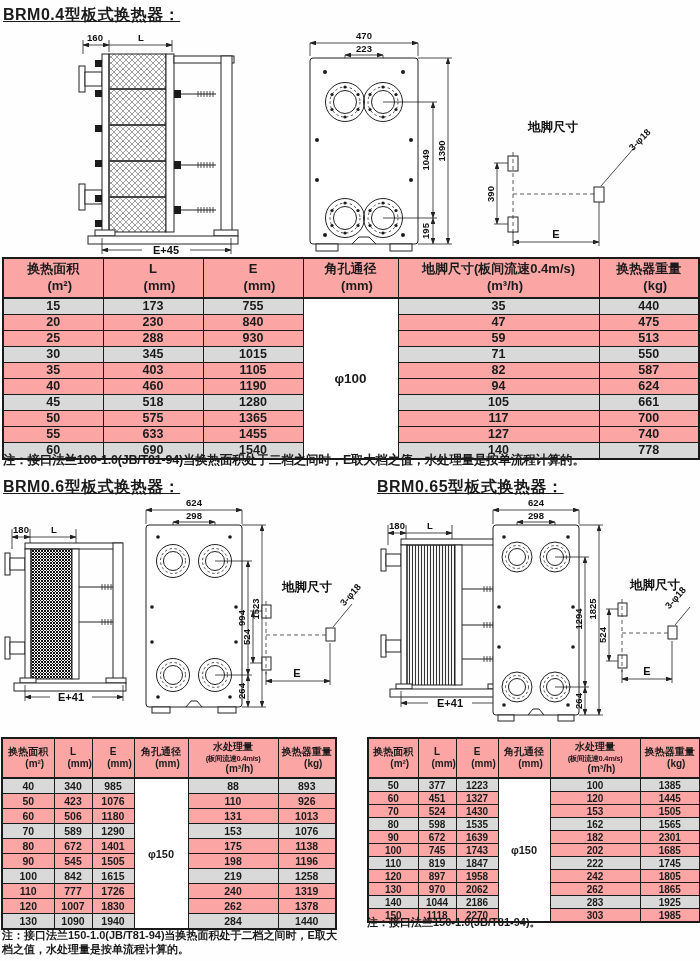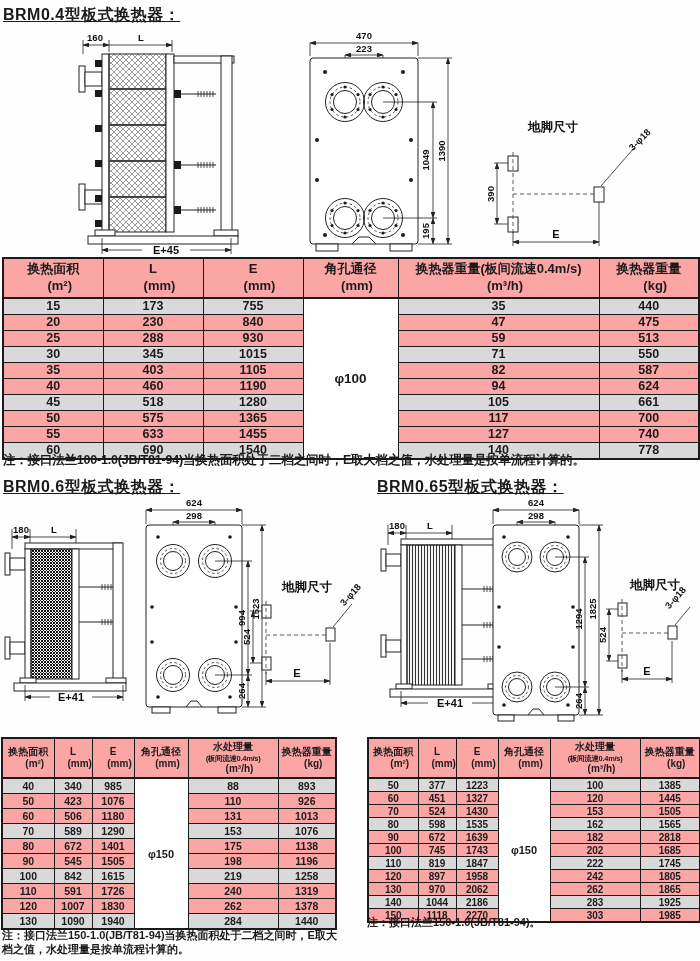--- a/index.html
+++ b/index.html
@@ -233,21 +233,21 @@
           </th>
         <th>
             <div>E</div>
             <div class="sub">(mm)</div>
           </th>
         <th>
             <div>角孔通径</div>
             <div class="sub">(mm)</div>
           </th>
         <th>
-            <div>换热器重量(板间流速0.4m/s)</div>
+            <div>地脚尺寸(板间流速0.4m/s)</div>
             <div class="sub">(m³/h)</div>
           </th>
         <th>
             <div>换热器重量</div>
             <div class="sub">(kg)</div>
           </th>
       </tr>
     </thead>
     <tbody>
         <tr class="shade">
@@ -623,21 +623,21 @@
         </tr>
         <tr class="shade">
           <td>100</td>
           <td>842</td>
           <td>1615</td>
           <td>219</td>
           <td>1258</td>
         </tr>
         <tr>
           <td>110</td>
-          <td>591</td>
+          <td>777</td>
           <td>1726</td>
           <td>240</td>
           <td>1319</td>
         </tr>
         <tr>
           <td>120</td>
           <td>1007</td>
           <td>1830</td>
           <td>262</td>
           <td>1378</td>
@@ -718,21 +718,21 @@
           <td>598</td>
           <td>1535</td>
           <td>162</td>
           <td>1565</td>
         </tr>
         <tr>
           <td>90</td>
           <td>672</td>
           <td>1639</td>
           <td>182</td>
-          <td>2818</td>
+          <td>2301</td>
         </tr>
         <tr>
           <td>100</td>
           <td>745</td>
           <td>1743</td>
           <td>202</td>
           <td>1685</td>
         </tr>
         <tr class="shade">
           <td>110</td>

